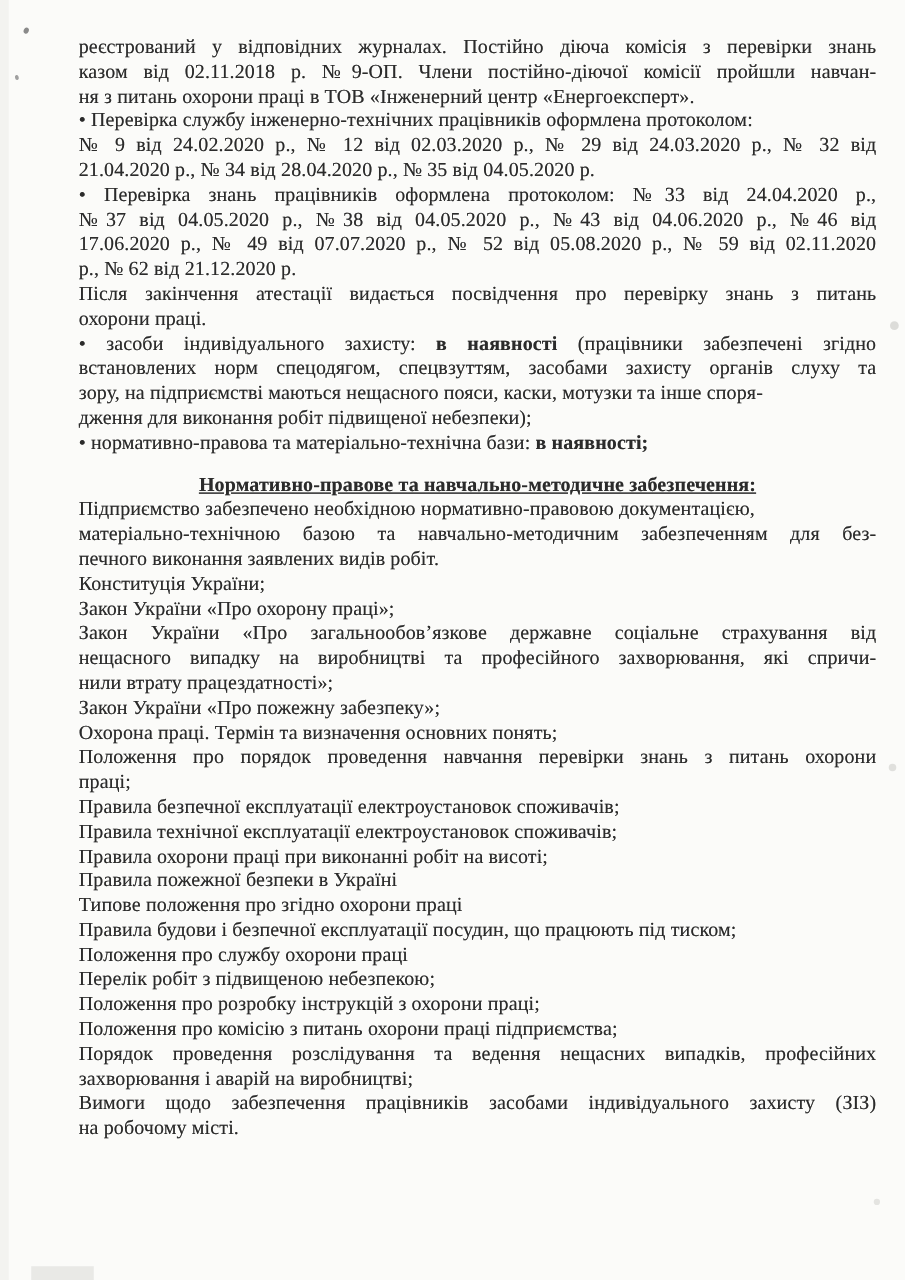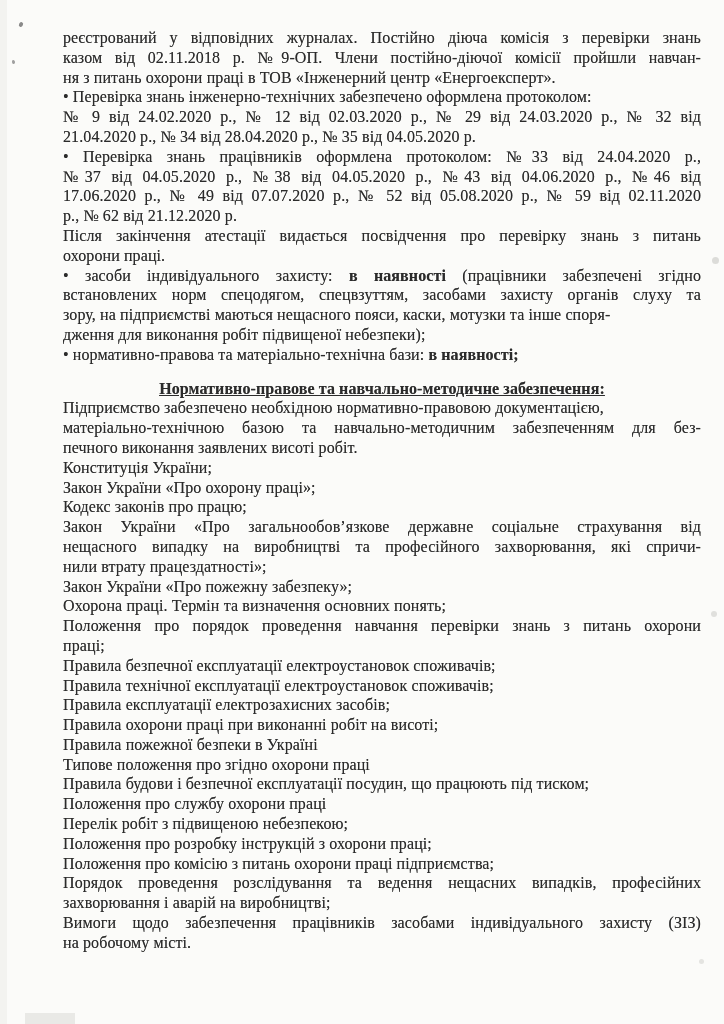--- a/index.html
+++ b/index.html
@@ -55,52 +55,50 @@
 </head>
 <body>
 
 <div class="page" style="--paper: #fbfbf9; --ink: #2b2b2b;">
   <div class="scan-edge"></div>
 
   <div class="text-column">
       <div class="line just"><span>реєстрований у відповідних журналах. Постійно діюча комісія з перевірки знань</span></div>
       <div class="line just"><span>казом від 02.11.2018 р. №9-ОП. Члени постійно-діючої комісії пройшли навчан-</span></div>
       <div class="line"><span>ня з питань охорони праці в ТОВ «Інженерний центр «Енергоексперт».</span></div>
-      <div class="line"><span>• Перевірка знань інженерно-технічних забезпечено оформлена протоколом:</span></div>
+      <div class="line"><span>• Перевірка службу інженерно-технічних працівників оформлена протоколом:</span></div>
       <div class="line just"><span>№ 9 від 24.02.2020 р., № 12 від 02.03.2020 р., № 29 від 24.03.2020 р., № 32 від</span></div>
       <div class="line"><span>21.04.2020 р., № 34 від 28.04.2020 р., № 35 від 04.05.2020 р.</span></div>
       <div class="line just"><span>• Перевірка знань працівників оформлена протоколом: №33 від 24.04.2020 р.,</span></div>
       <div class="line just"><span>№37 від 04.05.2020 р., №38 від 04.05.2020 р., №43 від 04.06.2020 р., №46 від</span></div>
       <div class="line just"><span>17.06.2020 р., № 49 від 07.07.2020 р., № 52 від 05.08.2020 р., № 59 від 02.11.2020</span></div>
       <div class="line"><span>р., № 62 від 21.12.2020 р.</span></div>
       <div class="line just"><span>Після закінчення атестації видається посвідчення про перевірку знань з питань</span></div>
       <div class="line"><span>охорони праці.</span></div>
       <div class="line just"><span>• засоби індивідуального захисту: </span><span class="bold">в наявності</span><span>  (працівники забезпечені згідно</span></div>
       <div class="line just"><span>встановлених норм спецодягом, спецвзуттям, засобами захисту органів слуху та</span></div>
       <div class="line"><span>зору, на підприємстві маються нещасного пояси, каски, мотузки та інше споря-</span></div>
       <div class="line"><span>дження для виконання робіт підвищеної небезпеки);</span></div>
       <div class="line"><span>• нормативно-правова та матеріально-технічна бази: </span><span class="bold">в наявності;</span></div>
       <div class="spacer"></div>
       <div class="line center bold underline"><span class="bold">Нормативно-правове та навчально-методичне забезпечення:</span></div>
       <div class="line"><span>Підприємство забезпечено необхідною нормативно-правовою документацією,</span></div>
       <div class="line just"><span>матеріально-технічною базою та навчально-методичним забезпеченням для без-</span></div>
-      <div class="line"><span>печного виконання заявлених висоті робіт.</span></div>
+      <div class="line"><span>печного виконання заявлених видів робіт.</span></div>
       <div class="line"><span>Конституція України;</span></div>
       <div class="line"><span>Закон України «Про охорону праці»;</span></div>
-      <div class="line"><span>Кодекс законів про працю;</span></div>
       <div class="line just"><span>Закон України «Про загальнообов’язкове державне соціальне страхування від</span></div>
       <div class="line just"><span>нещасного випадку на виробництві та професійного захворювання, які спричи-</span></div>
       <div class="line"><span>нили втрату працездатності»;</span></div>
       <div class="line"><span>Закон України «Про пожежну забезпеку»;</span></div>
       <div class="line"><span>Охорона праці. Термін та визначення основних понять;</span></div>
       <div class="line just"><span>Положення про порядок проведення навчання перевірки знань з питань охорони</span></div>
       <div class="line"><span>праці;</span></div>
       <div class="line"><span>Правила безпечної експлуатації електроустановок споживачів;</span></div>
       <div class="line"><span>Правила технічної експлуатації електроустановок споживачів;</span></div>
-      <div class="line"><span>Правила експлуатації електрозахисних засобів;</span></div>
       <div class="line"><span>Правила охорони праці при виконанні робіт на висоті;</span></div>
       <div class="line"><span>Правила пожежної безпеки в Україні</span></div>
       <div class="line"><span>Типове положення про згідно охорони праці</span></div>
       <div class="line"><span>Правила будови і безпечної експлуатації посудин, що працюють під тиском;</span></div>
       <div class="line"><span>Положення про службу охорони праці</span></div>
       <div class="line"><span>Перелік робіт з підвищеною небезпекою;</span></div>
       <div class="line"><span>Положення про розробку інструкцій з охорони праці;</span></div>
       <div class="line"><span>Положення про комісію з питань охорони праці підприємства;</span></div>
       <div class="line just"><span>Порядок проведення розслідування та ведення нещасних випадків, професійних</span></div>
       <div class="line"><span>захворювання і аварій на виробництві;</span></div>

